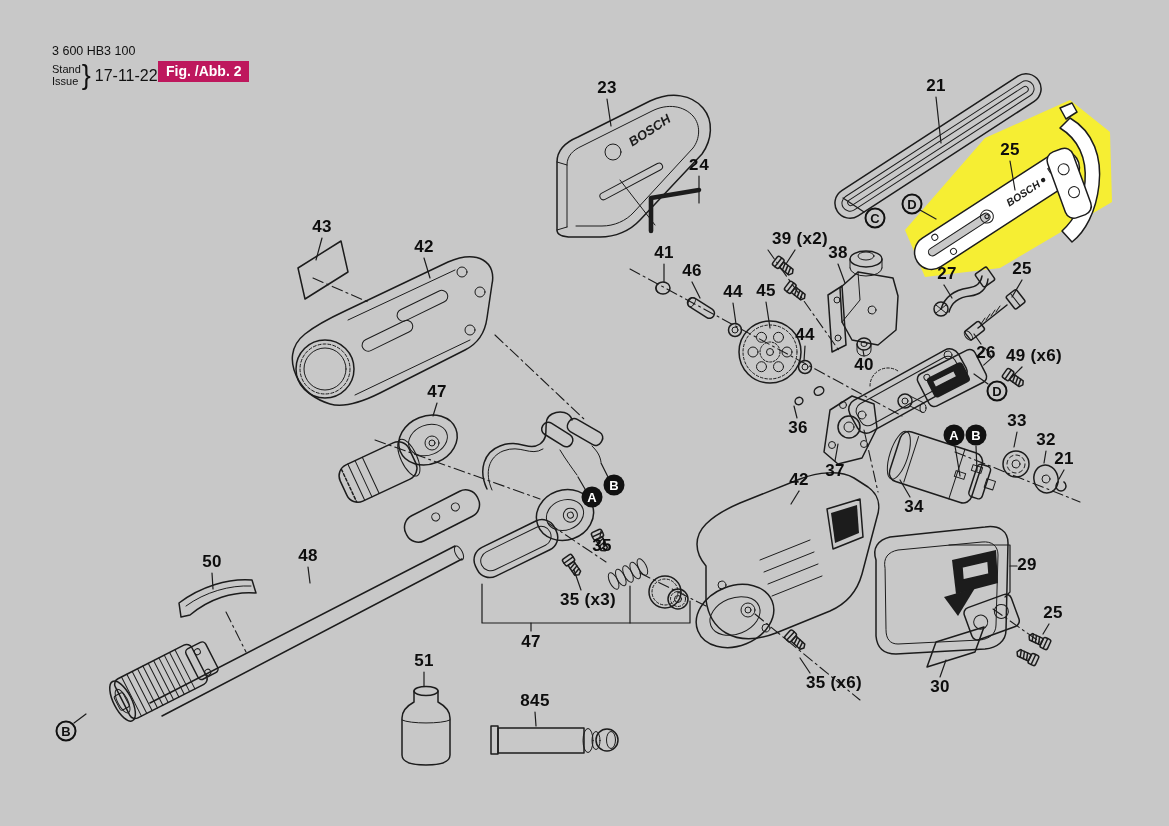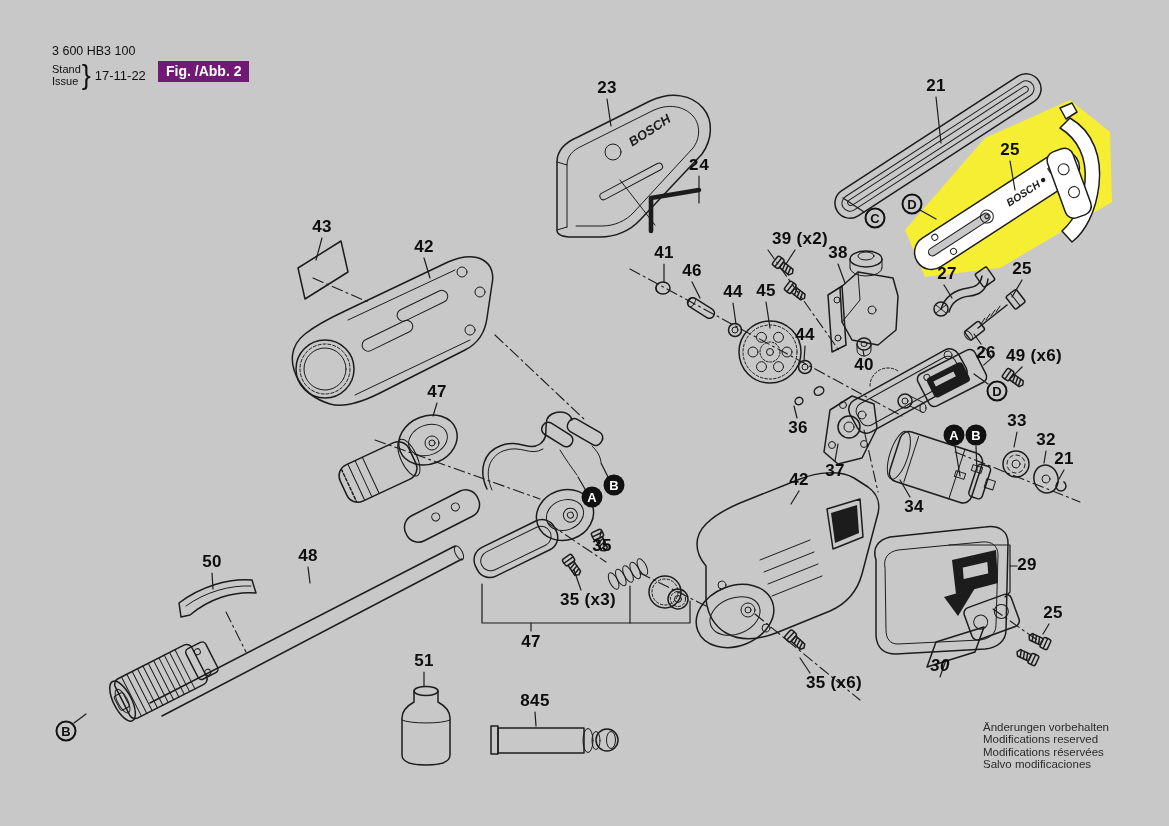--- a/index.html
+++ b/index.html
@@ -21,22 +21,22 @@
   .ref-marker { position:absolute; transform:translate(-50%,-50%); width:21px; height:21px;
                 border-radius:50%; display:flex; align-items:center; justify-content:center;
                 font-weight:bold; font-size:13px; box-sizing:border-box; }
   .ref-marker.outline { border:2px solid #111; color:#111; }
   .ref-marker.filled { background:#111; color:#fff; }
   #meta { position:absolute; left:52px; top:44px; color:#111; }
   #part-number { font-size:12.5px; margin-bottom:2px; }
   #stand-row { display:flex; align-items:center;justify-content:flex-end; }
   #stand-col { font-size:11px; line-height:11.5px; }
   #brace { font-size:27px; font-weight:400; margin:0 4px 0 1px; }
-  #date { font-size:13px; }
-  #fig-box { position:absolute; left:158px; top:61px; background:#701a75; color:#fff;
+  #date { font-size:16px; }
+  #fig-box { position:absolute; left:158px; top:61px; background:#be185d; color:#fff;
              font-weight:bold; font-size:14px; padding:2px 8px 3px 8px; }
   #footer { position:absolute; left:983px; top:721px; font-size:11.5px; line-height:12.4px; color:#2b2b2b; }
 </style>
 </head>
 <body>
 
 <div id="app">
 
 <svg id="art" width="1169" height="826" viewBox="0 0 1169 826">
   <defs>
@@ -468,40 +468,34 @@
       <div class="part-label" style="left: 864px; top: 365px;">40</div>
       <div class="part-label" style="left: 798px; top: 428px;">36</div>
       <div class="part-label" style="left: 835px; top: 471px;">37</div>
       <div class="part-label" style="left: 914px; top: 507px;">34</div>
       <div class="part-label" style="left: 1017px; top: 421px;">33</div>
       <div class="part-label" style="left: 1046px; top: 440px;">32</div>
       <div class="part-label" style="left: 1064px; top: 459px;">21</div>
       <div class="part-label" style="left: 799px; top: 480px;">42</div>
       <div class="part-label" style="left: 1027px; top: 565px;">29</div>
       <div class="part-label" style="left: 1053px; top: 613px;">25</div>
-      <div class="part-label" style="left: 940px; top: 666px; font-style: italic;">30</div>
+      <div class="part-label" style="left: 940px; top: 687px;">30</div>
       <div class="part-label" style="left: 818px; top: 683px; margin-left: 16px;">35 (x6)</div>
       <div class="part-label" style="left: 437px; top: 392px;">47</div>
       <div class="part-label" style="left: 602px; top: 520px; margin-top: 26px;">35</div>
       <div class="part-label" style="left: 588px; top: 600px;">35 (x3)</div>
       <div class="part-label" style="left: 531px; top: 642px;">47</div>
       <div class="part-label" style="left: 212px; top: 562px;">50</div>
       <div class="part-label" style="left: 308px; top: 556px;">48</div>
       <div class="part-label" style="left: 424px; top: 661px;">51</div>
       <div class="part-label" style="left: 535px; top: 701px;">845</div>
       <div class="ref-marker outline" style="left: 875px; top: 218px;">C</div>
       <div class="ref-marker outline" style="left: 912px; top: 204px;">D</div>
       <div class="ref-marker outline" style="left: 997px; top: 391px;">D</div>
       <div class="ref-marker filled" style="left: 954px; top: 435px;">A</div>
       <div class="ref-marker filled" style="left: 976px; top: 435px;">B</div>
       <div class="ref-marker filled" style="left: 592px; top: 497px;">A</div>
       <div class="ref-marker filled" style="left: 614px; top: 485px;">B</div>
       <div class="ref-marker outline" style="left: 66px; top: 731px;">B</div>
     </div>
 
-<div id="footer">
-  <div>Änderungen vorbehalten</div>
-  <div>Modifications reserved</div>
-  <div>Modifications réservées</div>
-  <div>Salvo modificaciones</div>
+
 </div>
 
-</div>
-
 </body></html>

